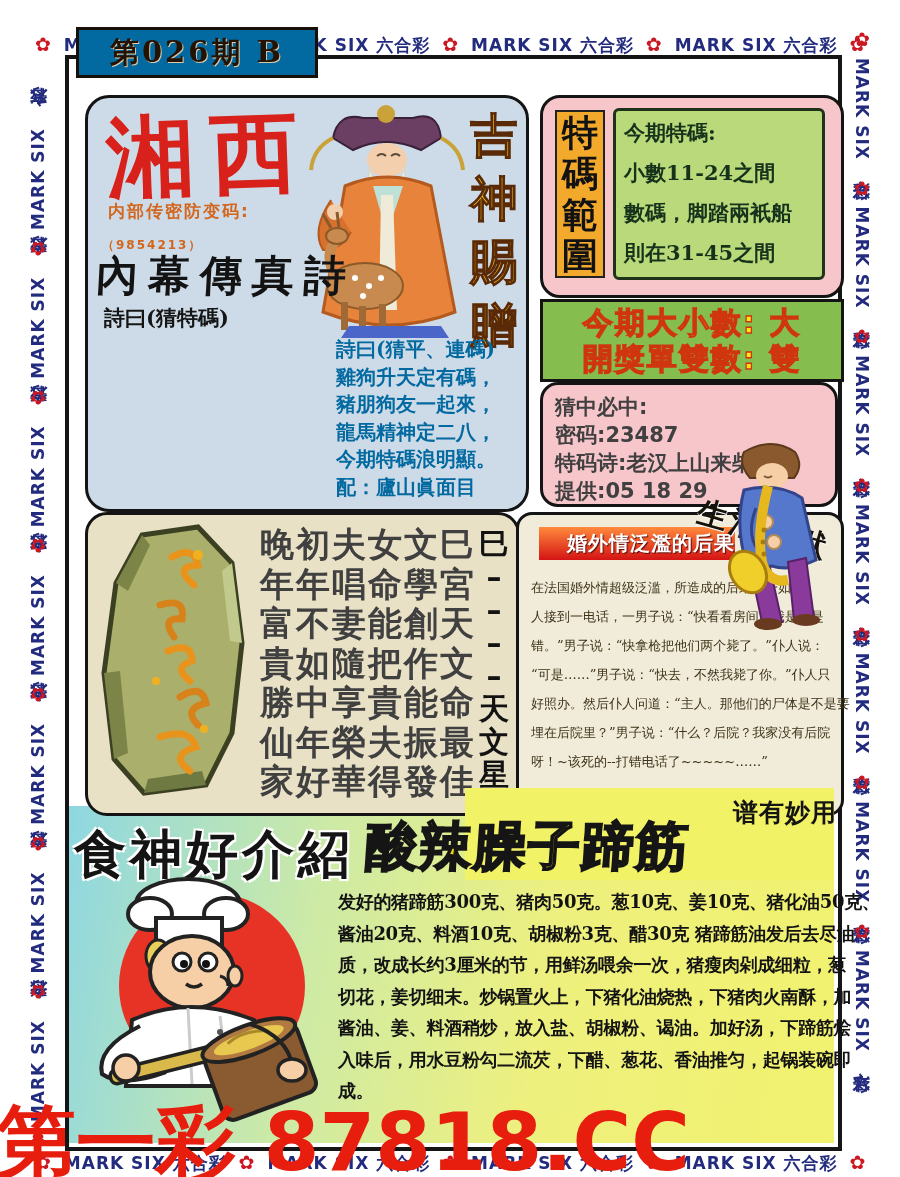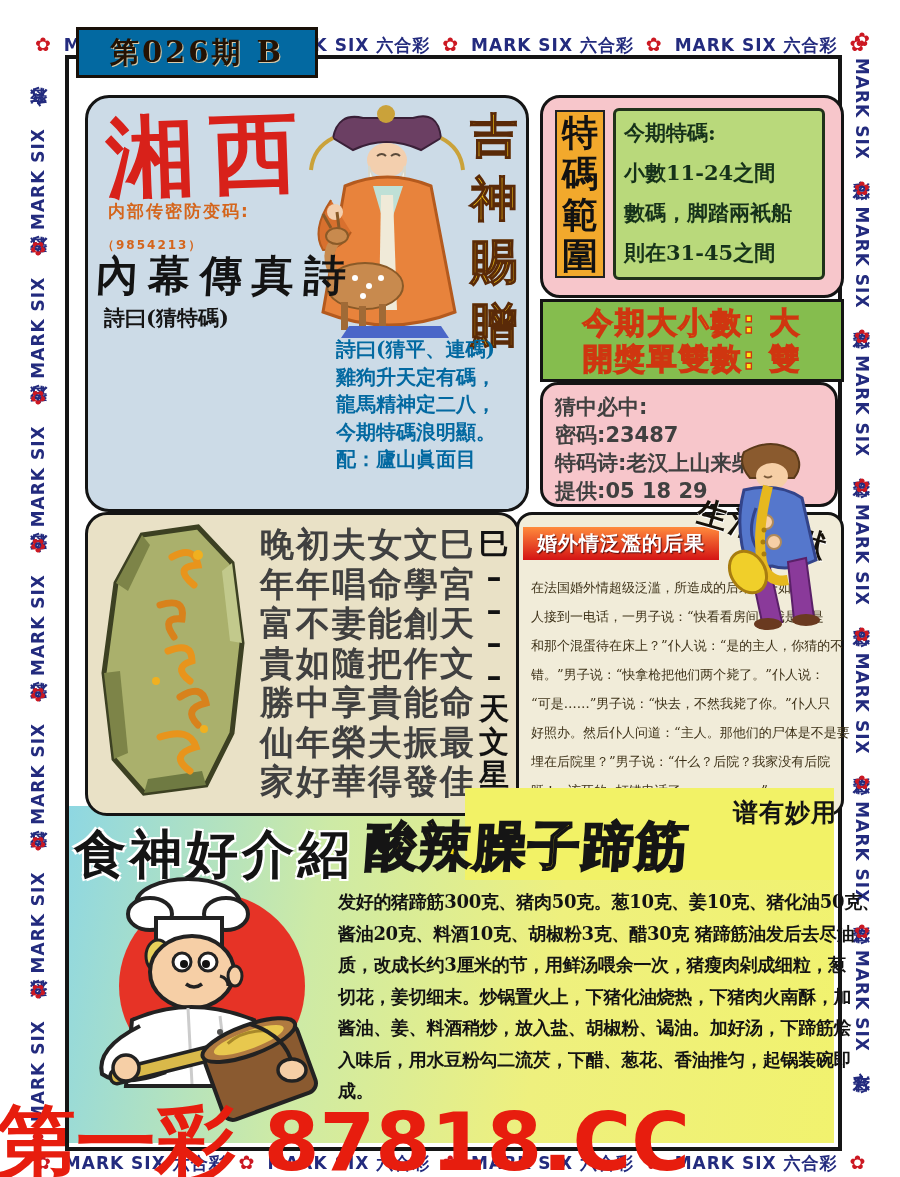--- a/index.html
+++ b/index.html
@@ -78,23 +78,23 @@
     background:#e9e1c6;border:3px solid #141414;border-radius:22px;z-index:2;overflow:hidden;}
   .stone{position:absolute;left:6px;top:6px;width:162px;height:284px;}
   .grid-lines{position:absolute;left:172px;top:10px;}
   .grid-lines div{font-size:34px;font-weight:900;color:#404040;line-height:39.5px;
     letter-spacing:2px;white-space:nowrap;}
   .side-col{position:absolute;left:386px;top:12px;width:40px;text-align:center;}
   .side-col div{line-height:33px;font-size:30px;font-weight:900;color:#121212;}
 
   .humor-panel{position:absolute;left:516px;top:512px;width:322px;height:298px;
     background:#f1ecd9;border:3px solid #141414;border-radius:16px;z-index:2;}
-  .humor-title{position:absolute;left:4px;top:12px;width:196px;height:33px;
+  .humor-title{position:absolute;left:20px;top:12px;width:196px;height:33px;
     background:linear-gradient(180deg,#ff8a3c,#d41414);color:#fff;font-size:20px;
-    font-weight:800;text-align:center;line-height:33px;letter-spacing:1px;
+    font-weight:800;text-align:right;line-height:33px;letter-spacing:1px;
     text-shadow:1px 1px 1px #5a0a0a;white-space:nowrap;}
   .humor-logo{position:absolute;left:176px;top:-6px;transform:rotate(16deg);
     font-size:31px;font-weight:900;color:#17120a;letter-spacing:3px;
     text-shadow:1px 1px 0 #ffffff;white-space:nowrap;z-index:3;}
   .story{position:absolute;left:12px;top:58px;width:306px;}
   .story div{font-family:"DejaVu Serif",serif;font-size:13px;color:#3e3219;
     line-height:29px;white-space:nowrap;}
 
   
   .bottom-section{position:absolute;left:69px;top:806px;width:765px;height:337px;
@@ -164,20 +164,21 @@
   <div class="gift-title">
       <div>吉</div>
       <div>神</div>
       <div>賜</div>
       <div>贈</div>
     </div>
   <div class="poem2">
     <div>詩曰(猜平、連碼)</div>
     <div>
         <div>雞狗升天定有碼，</div>
+        <div>豬朋狗友一起來，</div>
         <div>龍馬精神定二八，</div>
         <div>今期特碼浪明顯。</div>
         <div>配：廬山眞面目</div>
       </div>
   </div>
 </div>
 
 <div class="sp-box1">
   <div class="range-strip">
       <div>特</div>
@@ -261,21 +262,20 @@
       <div>星</div>
     </div>
 </div>
 
 <div class="humor-panel">
   <div class="humor-title">婚外情泛濫的后果</div>
   <div class="humor-logo">生活幽默</div>
   <div class="story">
       <div>在法国婚外情超级泛滥，所造成的后果之一如下</div>
       <div>人接到一电话，一男子说：“快看看房间里我是不是</div>
-      <div>和那个混蛋待在床上？”仆人说：“是的主人，你猜的不</div>
       <div>错。”男子说：“快拿枪把他们两个毙了。”仆人说：</div>
       <div>“可是……”男子说：“快去，不然我毙了你。”仆人只</div>
       <div>好照办。然后仆人问道：“主人。那他们的尸体是不是要</div>
       <div>埋在后院里？”男子说：“什么？后院？我家没有后院</div>
       <div>呀！~该死的--打错电话了~~~~~……”</div>
     </div>
 </div>
 
 <div class="bottom-section"></div>
 <div class="yellow-patch"></div>

